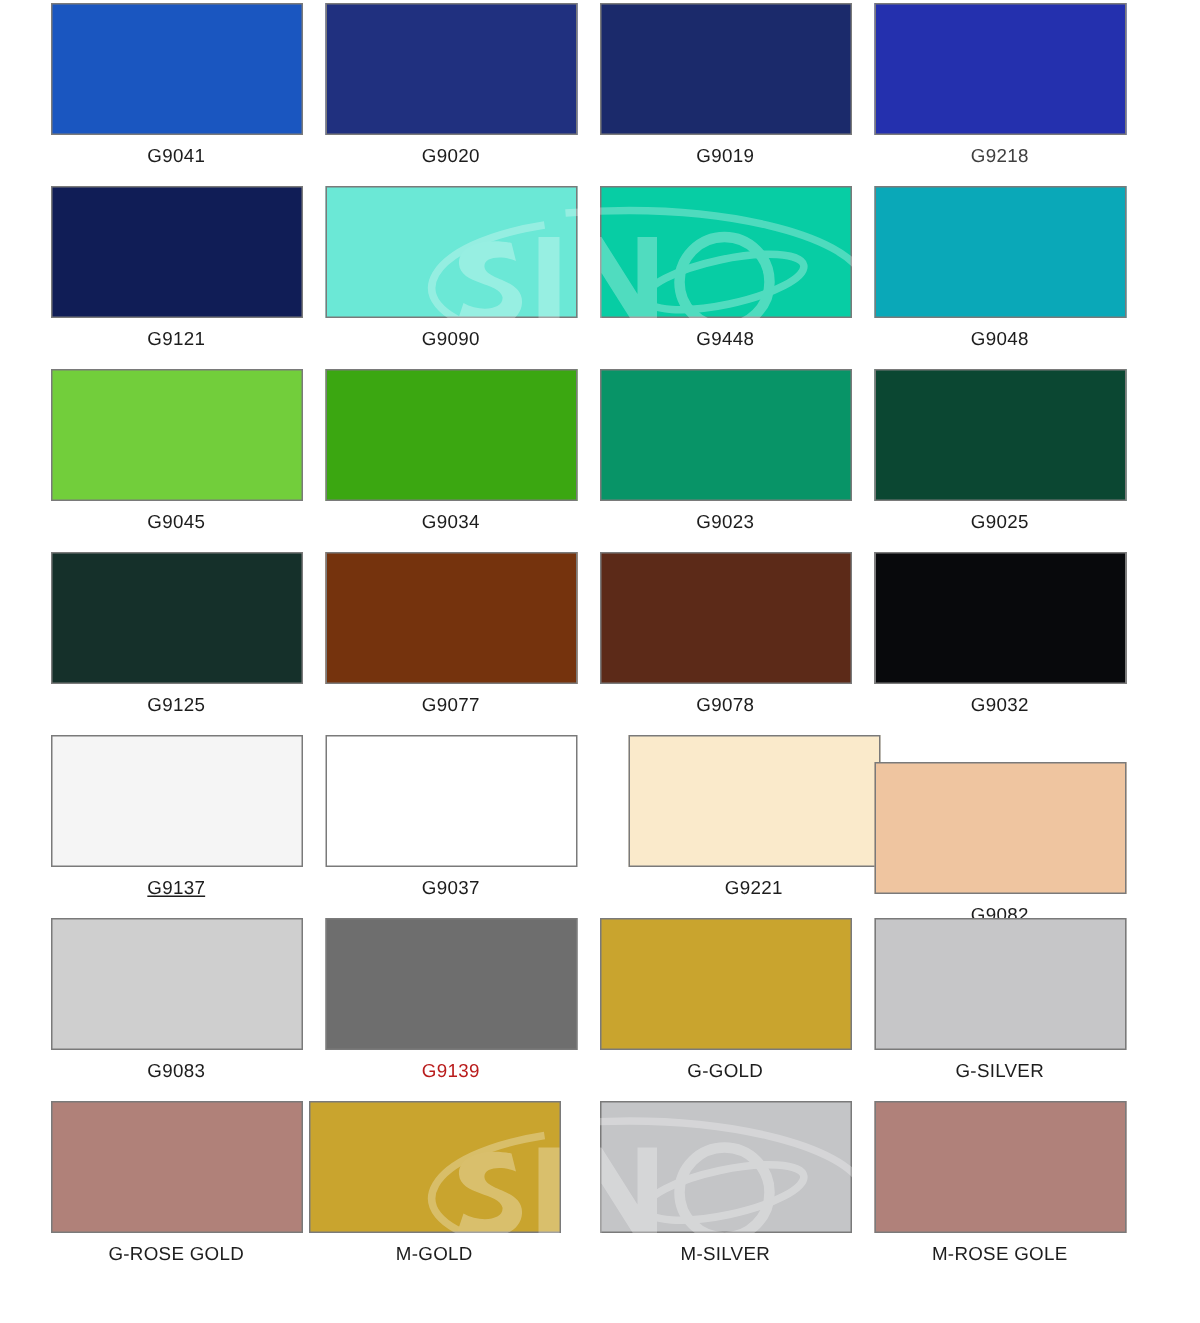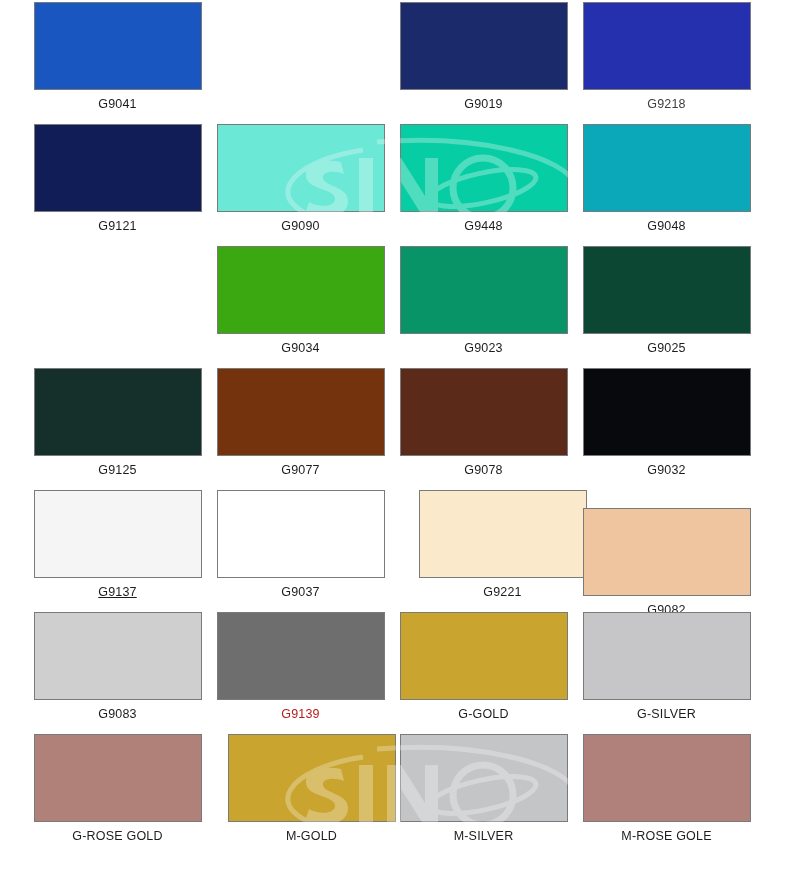--- a/index.html
+++ b/index.html
@@ -80,20 +80,24 @@
 </head>
 <body>
 
 <div id="swatch-sheet">
 
   <div class="grid" id="swatch-grid">
       <div class="swatch-cell" style="left: 26px; top: 2px;">
         <div class="swatch-chip" style="background: rgb(26, 86, 192); border-color: rgb(122, 122, 122);"></div>
         <span class="swatch-label" style="color: rgb(29, 29, 29);">G9041</span>
       </div>
+      <div class="swatch-cell" style="left: 209px; top: 2px;">
+        <div class="swatch-chip" style="background: rgb(32, 48, 127); border-color: rgb(122, 122, 122);"></div>
+        <span class="swatch-label" style="color: rgb(29, 29, 29);">G9020</span>
+      </div>
       <div class="swatch-cell" style="left: 392px; top: 2px;">
         <div class="swatch-chip" style="background: rgb(27, 42, 107); border-color: rgb(122, 122, 122);"></div>
         <span class="swatch-label" style="color: rgb(29, 29, 29);">G9019</span>
       </div>
       <div class="swatch-cell" style="left: 575px; top: 2px;">
         <div class="swatch-chip" style="background: rgb(36, 48, 174); border-color: rgb(122, 122, 122);"></div>
         <span class="swatch-label" style="color: #404040;">G9218</span>
       </div>
       <div class="swatch-cell" style="left: 26px; top: 124px;">
         <div class="swatch-chip" style="background: rgb(16, 29, 86); border-color: rgb(122, 122, 122);"></div>
@@ -104,20 +108,24 @@
         <span class="swatch-label" style="color: rgb(29, 29, 29);">G9090</span>
       </div>
       <div class="swatch-cell" style="left: 392px; top: 124px;">
         <div class="swatch-chip" style="background: rgb(7, 205, 164); border-color: rgb(122, 122, 122);"></div>
         <span class="swatch-label" style="color: rgb(29, 29, 29);">G9448</span>
       </div>
       <div class="swatch-cell" style="left: 575px; top: 124px;">
         <div class="swatch-chip" style="background: rgb(10, 168, 184); border-color: rgb(122, 122, 122);"></div>
         <span class="swatch-label" style="color: rgb(29, 29, 29);">G9048</span>
       </div>
+      <div class="swatch-cell" style="left: 26px; top: 246px;">
+        <div class="swatch-chip" style="background: rgb(114, 206, 59); border-color: rgb(122, 122, 122);"></div>
+        <span class="swatch-label" style="color: rgb(29, 29, 29);">G9045</span>
+      </div>
       <div class="swatch-cell" style="left: 209px; top: 246px;">
         <div class="swatch-chip" style="background: rgb(59, 167, 17); border-color: rgb(122, 122, 122);"></div>
         <span class="swatch-label" style="color: rgb(29, 29, 29);">G9034</span>
       </div>
       <div class="swatch-cell" style="left: 392px; top: 246px;">
         <div class="swatch-chip" style="background: rgb(8, 148, 103); border-color: rgb(122, 122, 122);"></div>
         <span class="swatch-label" style="color: rgb(29, 29, 29);">G9023</span>
       </div>
       <div class="swatch-cell" style="left: 575px; top: 246px;">
         <div class="swatch-chip" style="background: rgb(11, 71, 50); border-color: rgb(122, 122, 122);"></div>
@@ -168,21 +176,21 @@
         <span class="swatch-label" style="color: rgb(29, 29, 29);">G-GOLD</span>
       </div>
       <div class="swatch-cell" style="left: 575px; top: 612px;">
         <div class="swatch-chip" style="background: rgb(198, 198, 200); border-color: rgb(122, 122, 122);"></div>
         <span class="swatch-label" style="color: rgb(29, 29, 29);">G-SILVER</span>
       </div>
       <div class="swatch-cell" style="left: 26px; top: 734px;">
         <div class="swatch-chip" style="background: rgb(176, 129, 121); border-color: rgb(122, 122, 122);"></div>
         <span class="swatch-label" style="color: rgb(29, 29, 29);">G-ROSE GOLD</span>
       </div>
-      <div class="swatch-cell" style="left: 220px; top: 734px;">
+      <div class="swatch-cell" style="left: 198px; top: 734px;">
         <div class="swatch-chip" style="background: rgb(201, 164, 46); border-color: rgb(122, 122, 122);"></div>
         <span class="swatch-label" style="color: rgb(29, 29, 29);">M-GOLD</span>
       </div>
       <div class="swatch-cell" style="left: 392px; top: 734px;">
         <div class="swatch-chip" style="background: rgb(196, 197, 199); border-color: rgb(122, 122, 122);"></div>
         <span class="swatch-label" style="color: rgb(29, 29, 29);">M-SILVER</span>
       </div>
       <div class="swatch-cell" style="left: 575px; top: 734px;">
         <div class="swatch-chip" style="background: rgb(176, 129, 122); border-color: rgb(122, 122, 122);"></div>
         <span class="swatch-label" style="color: rgb(29, 29, 29);">M-ROSE GOLE</span>

